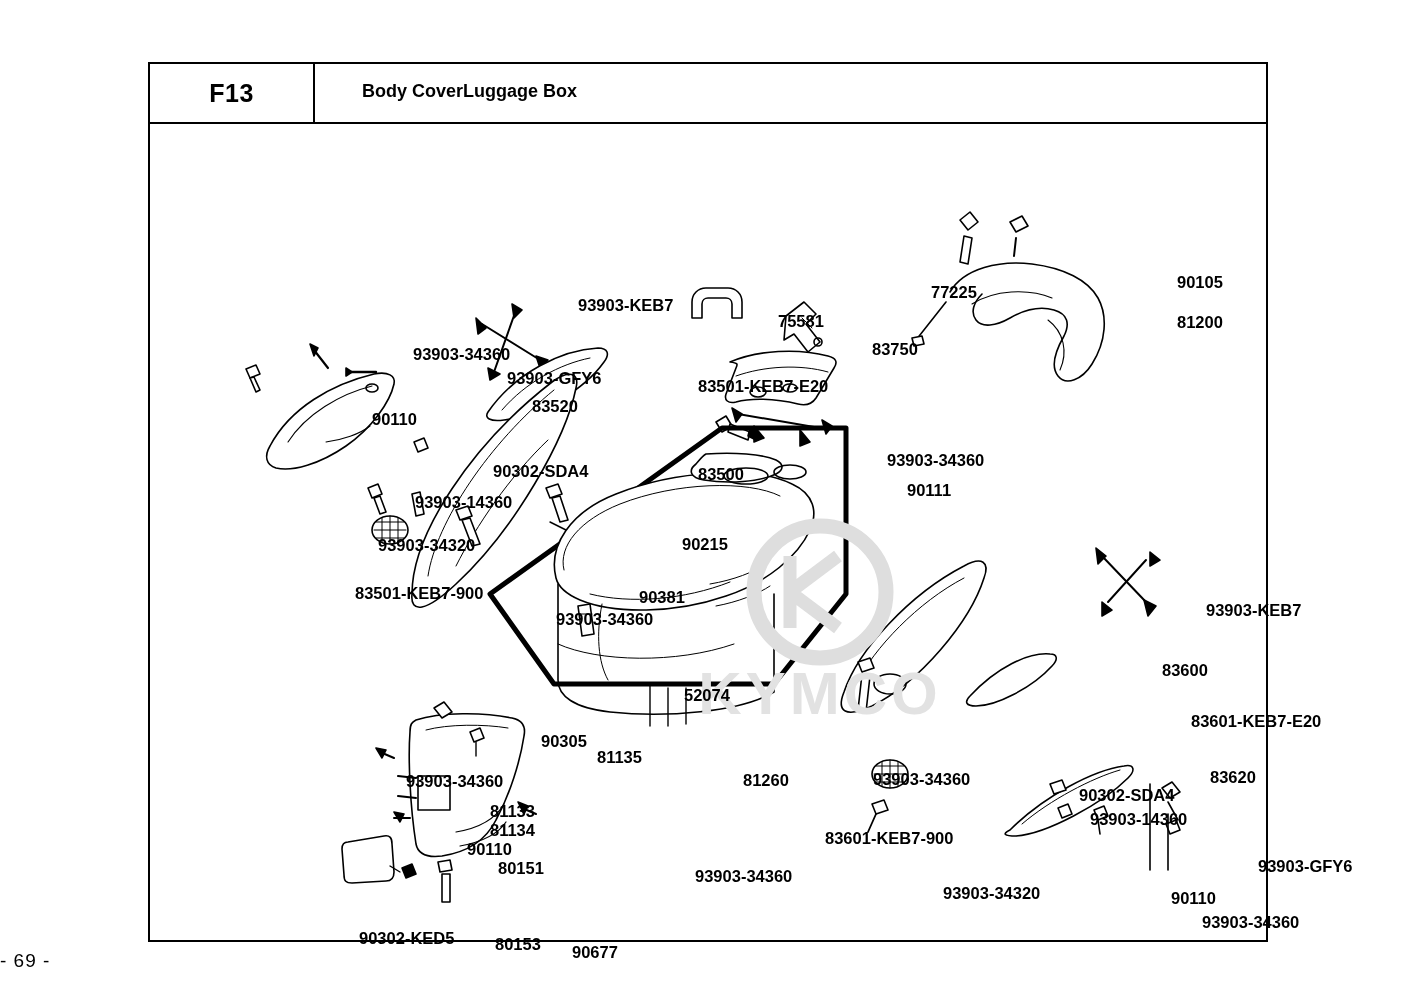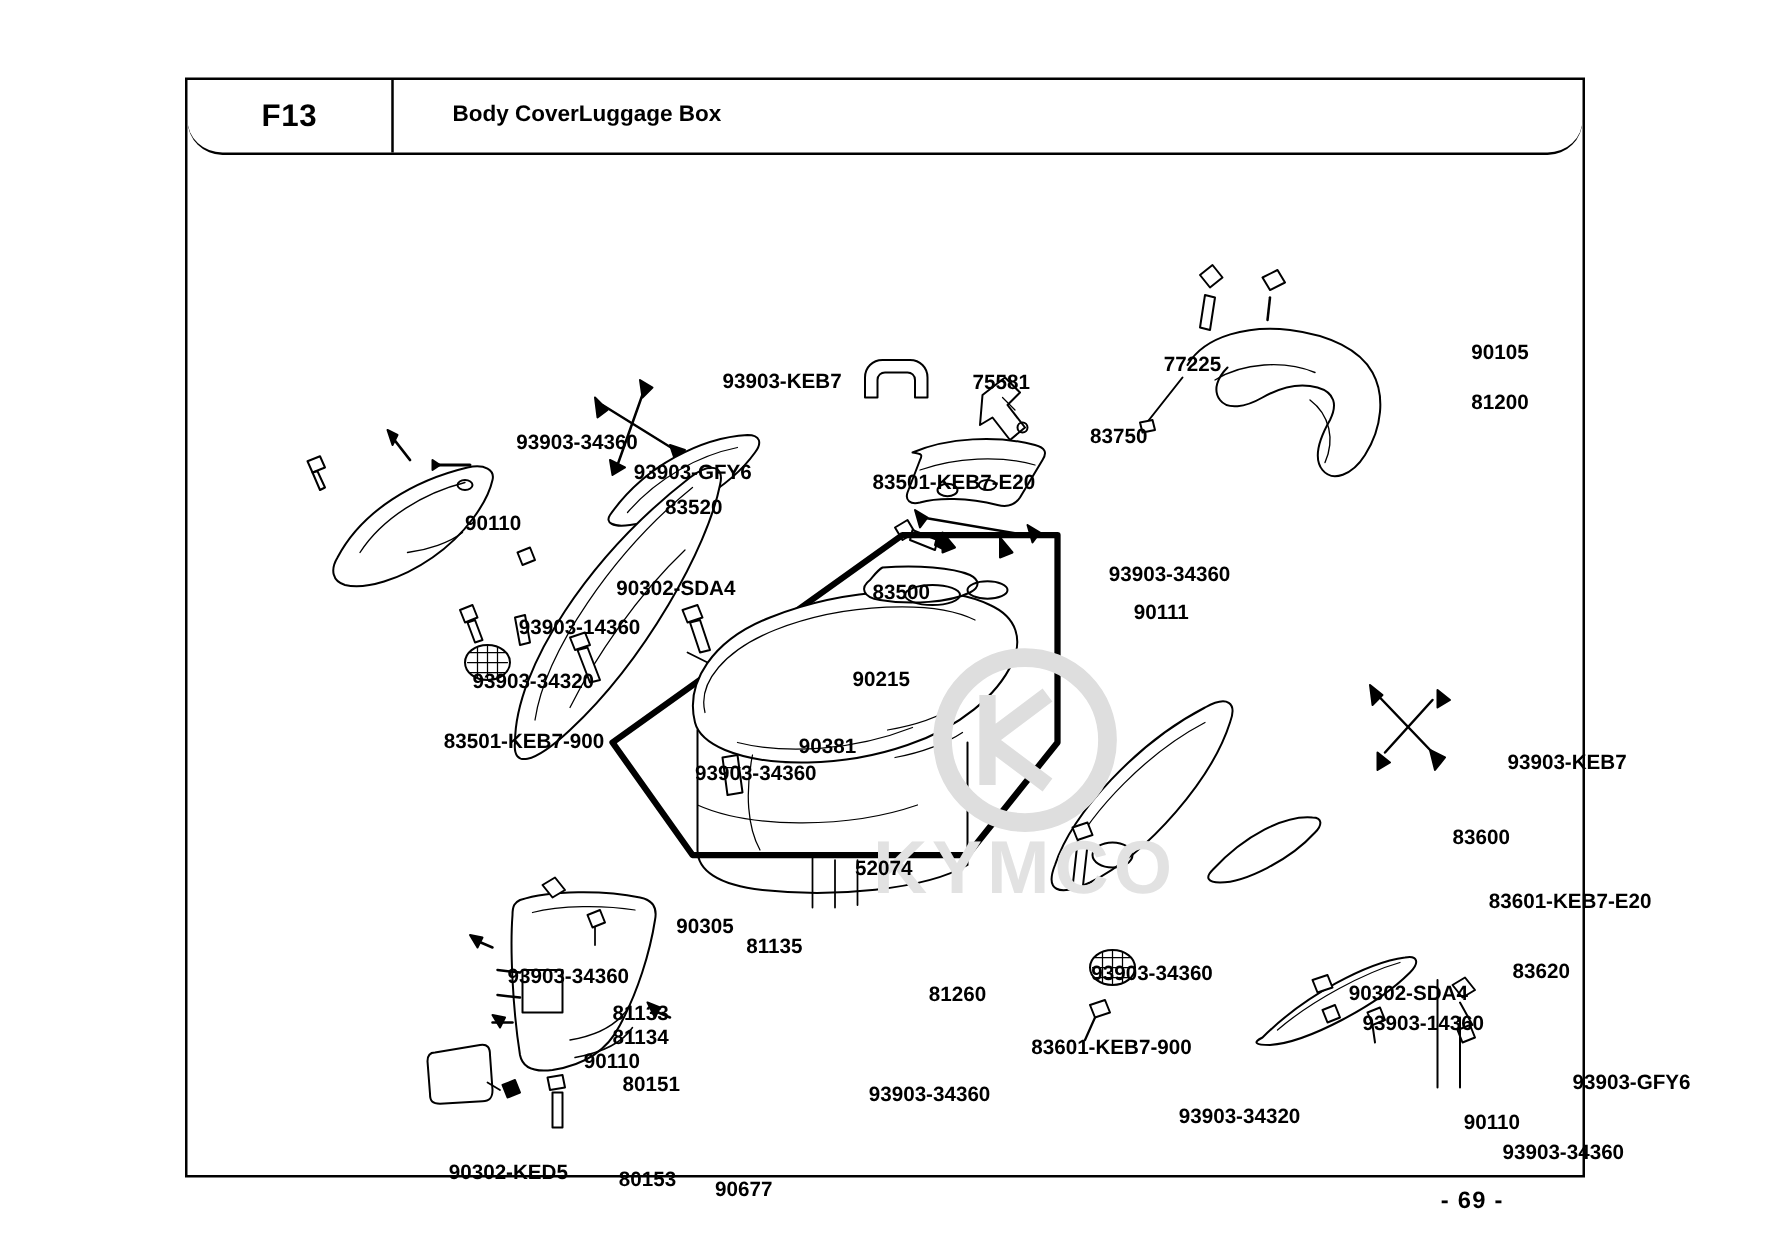--- a/index.html
+++ b/index.html
@@ -33,21 +33,20 @@
     background: #fff;
   }
 
   #title-bar {
     position: absolute;
     left: 0; top: 0;
     width: 100%;
     height: 60px;
     border-bottom: 2px solid #000;
     box-sizing: border-box;
-    border-radius: 28px;
   }
   #section-code-cell {
     position: absolute;
     left: 0; top: 0;
     width: 165px;
     height: 58px;
     border-right: 2px solid #000;
     box-sizing: border-box;
     display: flex;
     align-items: center;
@@ -66,23 +65,23 @@
     font-size: 18px;
     font-weight: bold;
     color: #000;
   }
 
   #page-number {
     position: absolute;
     left: 0;
     top: 950px;
     width: 1203px;
-    text-align: right;
+    text-align: left;
     font-size: 19px;
-    font-weight: bold;
+    font-weight: normal;
     color: #000;
     letter-spacing: 1px;
   }
 
   
   #diagram {
     position: absolute;
     left: 0;
     top: 60px;
     width: 1116px;
@@ -391,21 +390,21 @@
           <g>
             <path d="M372 684 l14 6" stroke-width="2"></path>
             <path d="M368 678 l10 4 l-4 8 z" fill="#000"></path>
           </g>
 
         </g>
       </svg>
 
       <div>
         <div class="lbl" style="left:428px;  top:173px;">93903-KEB7</div>
-        <div class="lbl" style="left:628px;  top:174px;">75581</div>
+        <div class="lbl" style="left:628px;  top:189px;">75581</div>
         <div class="lbl" style="left:781px;  top:160px;">77225</div>
         <div class="lbl" style="left:1027px; top:150px;">90105</div>
         <div class="lbl" style="left:1027px; top:190px;">81200</div>
         <div class="lbl" style="left:722px;  top:217px;">83750</div>
         <div class="lbl" style="left:263px;  top:222px;">93903-34360</div>
         <div class="lbl" style="left:357px;  top:246px;">93903-GFY6</div>
         <div class="lbl" style="left:548px;  top:254px;">83501-KEB7-E20</div>
         <div class="lbl" style="left:382px;  top:274px;">83520</div>
         <div class="lbl" style="left:222px;  top:287px;">90110</div>
         <div class="lbl" style="left:737px;  top:328px;">93903-34360</div>
@@ -420,21 +419,21 @@
         <div class="lbl" style="left:406px;  top:487px;">93903-34360</div>
         <div class="lbl" style="left:1056px; top:478px;">93903-KEB7</div>
         <div class="lbl" style="left:1012px; top:538px;">83600</div>
         <div class="lbl" style="left:534px;  top:563px;">52074</div>
         <div class="lbl" style="left:1041px; top:589px;">83601-KEB7-E20</div>
         <div class="lbl" style="left:391px;  top:609px;">90305</div>
         <div class="lbl" style="left:447px;  top:625px;">81135</div>
         <div class="lbl" style="left:256px;  top:649px;">93903-34360</div>
         <div class="lbl" style="left:723px;  top:647px;">93903-34360</div>
         <div class="lbl" style="left:1060px; top:645px;">83620</div>
-        <div class="lbl" style="left:593px;  top:664px;">81260</div>
+        <div class="lbl" style="left:593px;  top:648px;">81260</div>
         <div class="lbl" style="left:929px;  top:663px;">90302-SDA4</div>
         <div class="lbl" style="left:340px;  top:679px;">81133</div>
         <div class="lbl" style="left:340px;  top:698px;">81134</div>
         <div class="lbl" style="left:940px;  top:687px;">93903-14360</div>
         <div class="lbl" style="left:675px;  top:706px;text-align:center;">83601-KEB7-900</div>
         <div class="lbl" style="left:317px;  top:717px;">90110</div>
         <div class="lbl" style="left:348px;  top:736px;">80151</div>
         <div class="lbl" style="left:1108px; top:734px;">93903-GFY6</div>
         <div class="lbl" style="left:545px;  top:744px;">93903-34360</div>
         <div class="lbl" style="left:793px;  top:761px;">93903-34320</div>

